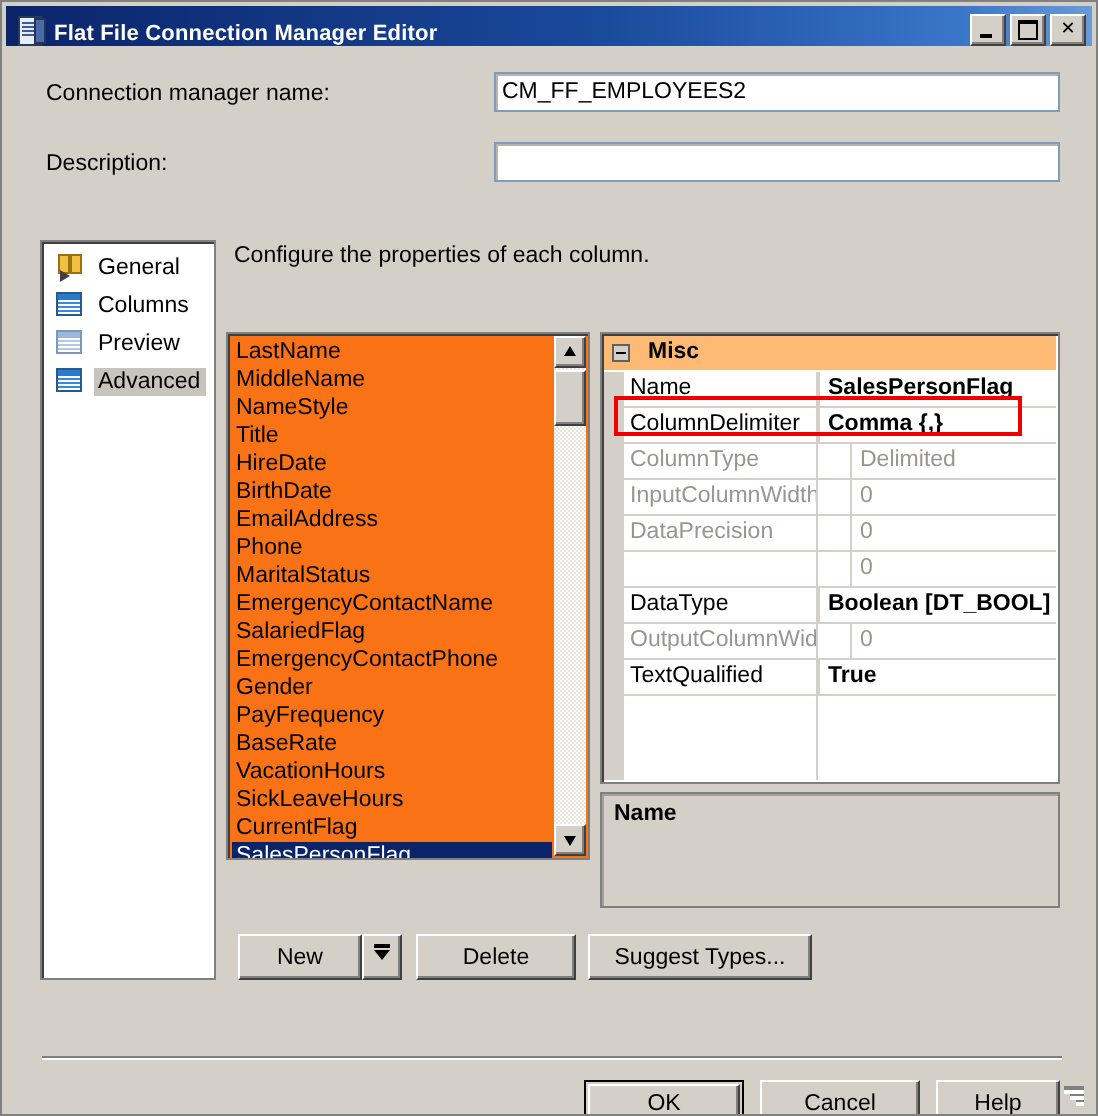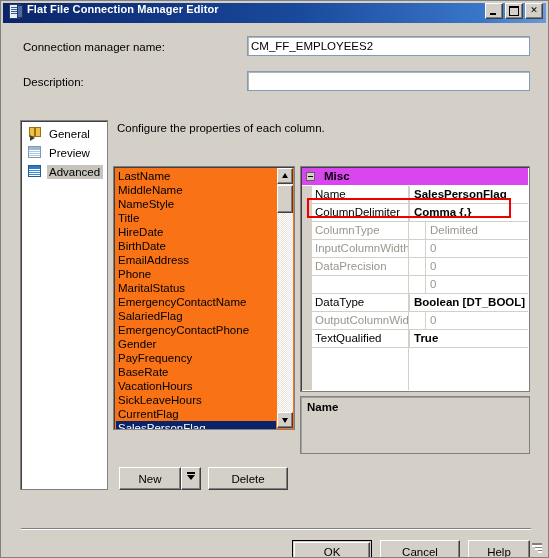--- a/index.html
+++ b/index.html
@@ -20,21 +20,21 @@
     overflow: hidden;
   }
 
   
   .titlebar {
     position: absolute;
     left: 2px; top: 2px;
     width: 543px; height: 20px;
     background: linear-gradient(to right, #0a246a 0%, #1a4a9c 55%, #3a76c8 88%, #6a9ad8 100%);
     display: flex;
-    align-items: flex-start;
+    align-items: flex-end;
     padding: 0 2px;
     box-sizing: border-box;
   }
   .titlebar-icon {
     width: 16px; height: 16px;
     margin: 0 4px 0 2px;
     position: relative;
     flex: 0 0 auto;
   }
   .titlebar-icon .doc {
@@ -306,21 +306,21 @@
     position: absolute;
     left: 0; top: 0; bottom: 0;
     width: 9px;
     background: #d4d0c8;
     border-right: 1px solid #d4d0c8;
   }
   .pg-cat {
     position: relative;
     height: 17px;
     line-height: 17px;
-    background: #d946ef;
+    background: #fdba74;
     font-size: 11.5px;
     font-weight: bold;
     color: #000;
     padding-left: 22px;
     border-bottom: 1px solid #ffffff;
     cursor: default;
   }
   .pg-expander {
     position: absolute;
     left: 4px; top: 4px;
@@ -521,20 +521,30 @@
 
     <div class="navpanel" style="left:17px; top:95px; width:88px; height:370px;">
       <div style="padding-top:3px;" id="nav-items">
           <div class="navitem">
             <span class="navicon ic-general">
               <i class="p1"></i>
               <i class="p2"></i>
               <i class="arr"></i>
             </span>
             <span class="navlabel">General</span>
+          </div>
+          <div class="navitem">
+            <span class="navicon ic-grid">
+              <i class="frame"></i>
+              <i class="hdr"></i>
+              <i class="row r1"></i>
+              <i class="row r2"></i>
+              <i class="row r3"></i>
+            </span>
+            <span class="navlabel">Columns</span>
           </div>
           <div class="navitem">
             <span class="navicon ic-grid dim">
               <i class="frame"></i>
               <i class="hdr"></i>
               <i class="row r1"></i>
               <i class="row r2"></i>
               <i class="row r3"></i>
             </span>
             <span class="navlabel">Preview</span>
@@ -642,20 +652,21 @@
       <div class="desc-title">Name</div>
       <div class="desc-body" style="font-size:11px;color:#000;margin-top:2px;"></div>
     </div>
 
     <div class="btn" style="left:116px; top:442px; width:62px; height:23px;">New</div>
     <div class="splitarrow" style="left:178px; top:442px; width:20px; height:23px;">
       <span class="bar2"></span>
       <span class="tri"></span>
     </div>
     <div class="btn" style="left:205px; top:442px; width:80px; height:23px;">Delete</div>
+    <div class="btn" style="left:291px; top:442px; width:112px; height:23px;">Suggest Types...</div>
 
     <div class="hrule" style="left:18px; top:503px; width:510px;"></div>
 
     <div class="btn default" style="left:289px; top:515px; width:80px; height:24px;">
       <span class="inner">
           <span>OK</span>
         </span>
     </div>
     <div class="btn" style="left:377px; top:515px; width:80px; height:24px;">Cancel</div>
     <div class="btn" style="left:465px; top:515px; width:62px; height:24px;">Help</div>

